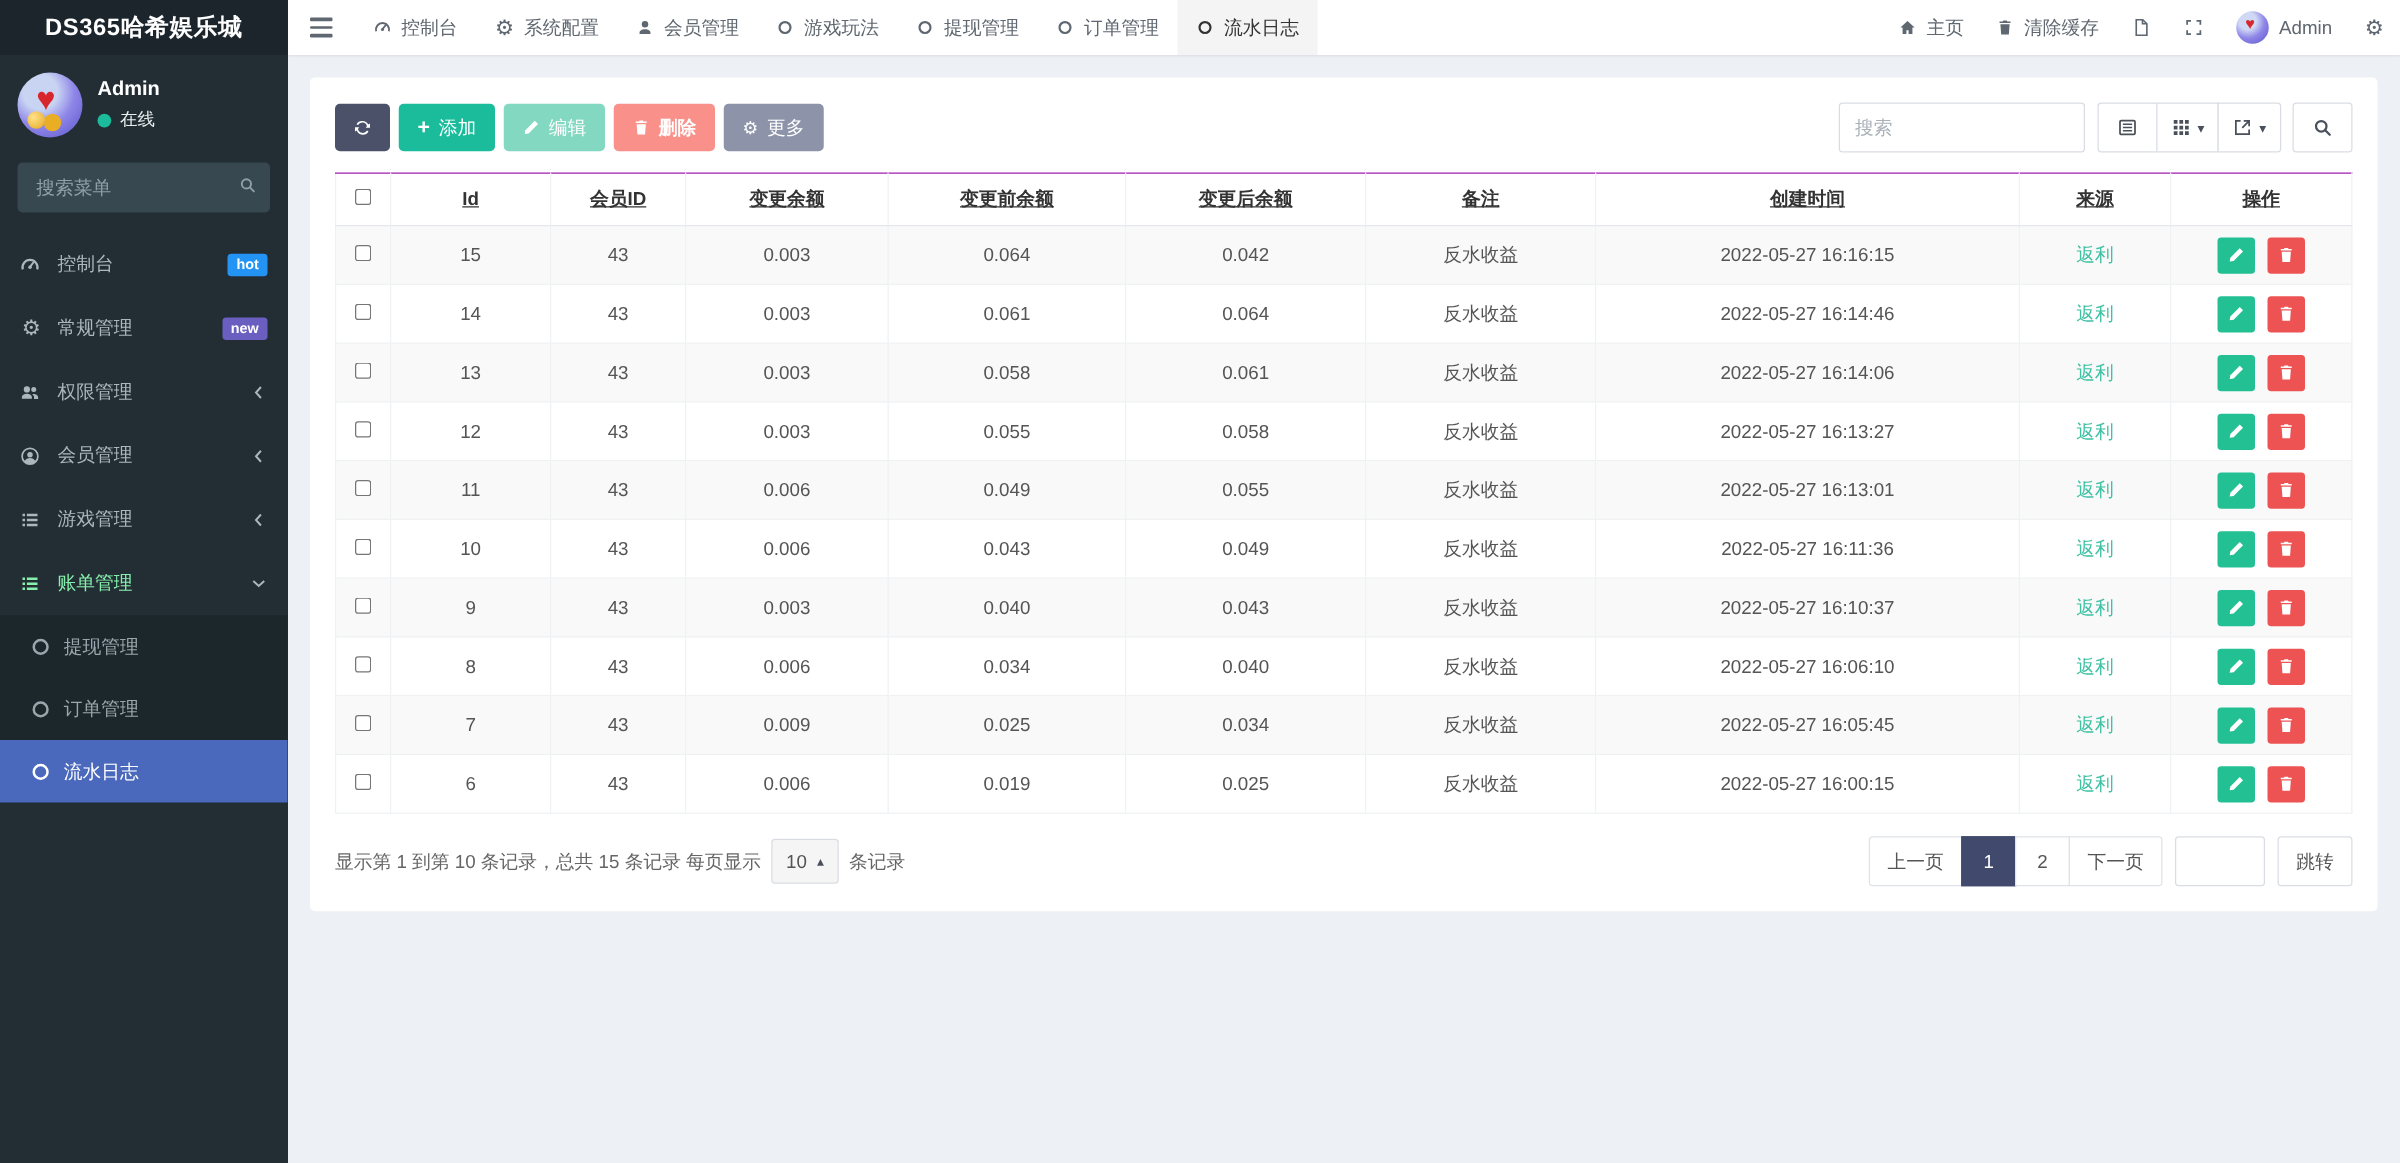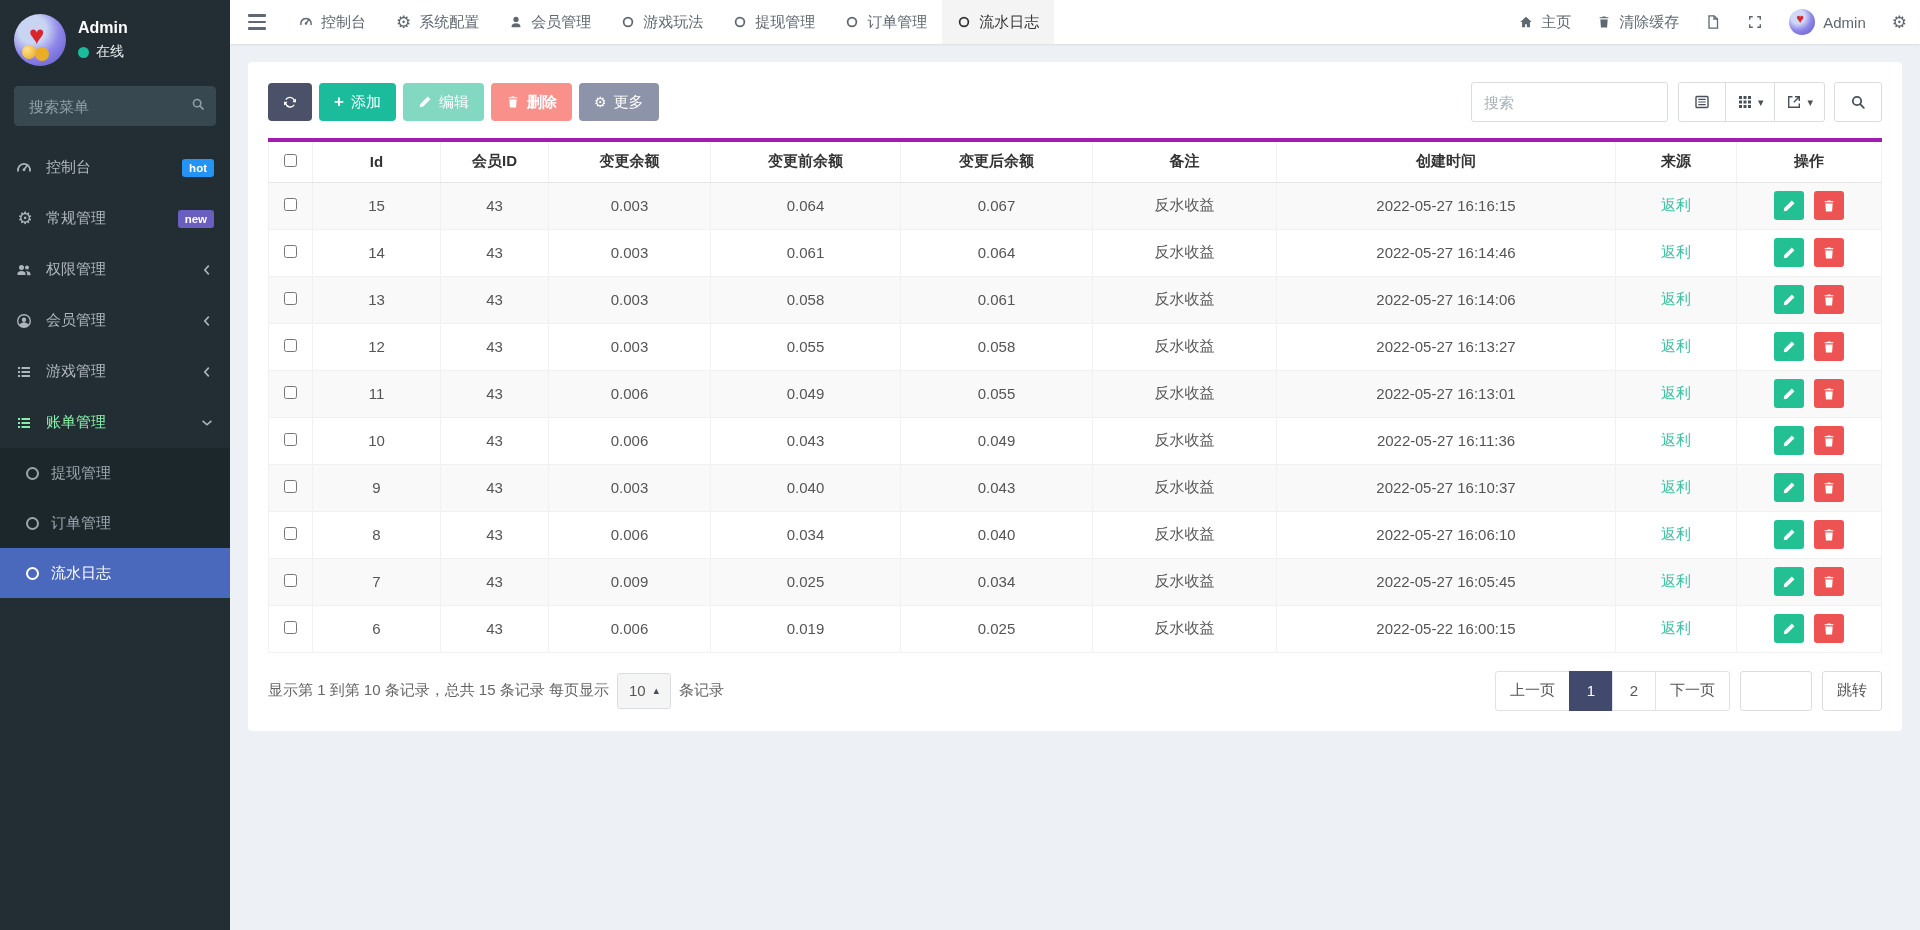--- a/index.html
+++ b/index.html
@@ -78,21 +78,21 @@
   .tbtn { height:40px; min-width:48px; background:#fff; border:1px solid #d9dde2; color:#49505a;
     display:inline-flex; align-items:center; justify-content:center; gap:5px; cursor:pointer; margin-left:-1px; padding:0 11px; }
   .btn-group .tbtn:first-child { border-radius:3px 0 0 3px; margin-left:0; }
   .btn-group .tbtn:last-child { border-radius:0 3px 3px 0; }
   .tbtn.single { border-radius:3px; }
   .caret { font-size:11px; color:#49505a; }
 
   
   table { width:100%; border-collapse:collapse; margin-top:16px; table-layout:fixed; }
   th, td { border:1px solid #f0f1f3; text-align:center; font-size:15px; }
-  thead th { border-top:4px solid #a21caf; border-bottom:1px solid #e4e6e9; color:#333; font-weight:bold; height:42px; }
+  thead th { border-top:1px solid #a21caf; border-bottom:1px solid #e4e6e9; color:#333; font-weight:bold; height:42px;text-decoration:underline; }
   tbody td { height:47px; color:#555; }
   tbody tr:nth-child(odd) { background:#f9f9f9; }
   th:nth-child(1), td:nth-child(1) { width:44px; }
   th:nth-child(2), td:nth-child(2) { width:128px; }
   th:nth-child(3), td:nth-child(3) { width:108px; }
   th:nth-child(4), td:nth-child(4) { width:162px; }
   th:nth-child(5), td:nth-child(5) { width:190px; }
   th:nth-child(6), td:nth-child(6) { width:192px; }
   th:nth-child(7), td:nth-child(7) { width:184px; }
   th:nth-child(8), td:nth-child(8) { width:339px; }
@@ -115,20 +115,21 @@
   .pagination li:last-child { border-radius:0 3px 3px 0; }
   .pagination li.active { background:#414a6c; border-color:#414a6c; color:#fff; }
   .jump-input { width:72px; height:40px; border:1px solid #d9dde2; border-radius:3px; outline:none; padding:0 8px; font-size:15px; }
   .btn-jump { height:40px; background:#fff; border:1px solid #d9dde2; border-radius:3px; padding:0 14px;
     color:#555; font-size:15px; cursor:pointer; font-family:inherit; }
 </style>
 </head>
 <body>
 
 <aside class="sidebar">
+  <div class="logo">DS365哈希娱乐城</div>
 
   <div class="user-panel">
     <div class="avatar"></div>
     <div class="user-meta">
       <div class="user-name">Admin</div>
       <div class="user-status">
           <span class="dot"></span>
         <span>在线</span>
         </div>
     </div>
@@ -415,21 +416,21 @@
             <th>操作</th>
           </tr>
       </thead>
       <tbody>
           <tr>
     <td><input type="checkbox" style=""></td>
     <td>15</td>
     <td>43</td>
     <td>0.003</td>
     <td>0.064</td>
-    <td>0.067</td>
+    <td>0.042</td>
     <td>反水收益</td>
     <td>2022-05-27 16:16:15</td>
     <td><a class="source-link">返利</a></td>
     <td>
       <button class="act edit">
         <svg class="ic ic14" viewBox="0 0 16 16">
                   <path d="M11.2 1.8 14.2 4.8 5.6 13.4 2 14l.6-3.6z"></path>
                 </svg>
       </button>
       <button class="act del">
@@ -624,21 +625,21 @@
     </td>
   </tr>
           <tr>
     <td><input type="checkbox" style=""></td>
     <td>6</td>
     <td>43</td>
     <td>0.006</td>
     <td>0.019</td>
     <td>0.025</td>
     <td>反水收益</td>
-    <td>2022-05-22 16:00:15</td>
+    <td>2022-05-27 16:00:15</td>
     <td><a class="source-link">返利</a></td>
     <td>
       <button class="act edit">
         <svg class="ic ic14" viewBox="0 0 16 16">
                   <path d="M11.2 1.8 14.2 4.8 5.6 13.4 2 14l.6-3.6z"></path>
                 </svg>
       </button>
       <button class="act del">
         <svg class="ic ic14" viewBox="0 0 16 16">
                   <path d="M6.4 1.6h3.2l.5.9H13v1.3H3V2.5h2.9zM3.8 5h8.4l-.7 9.4H4.5z"></path>

